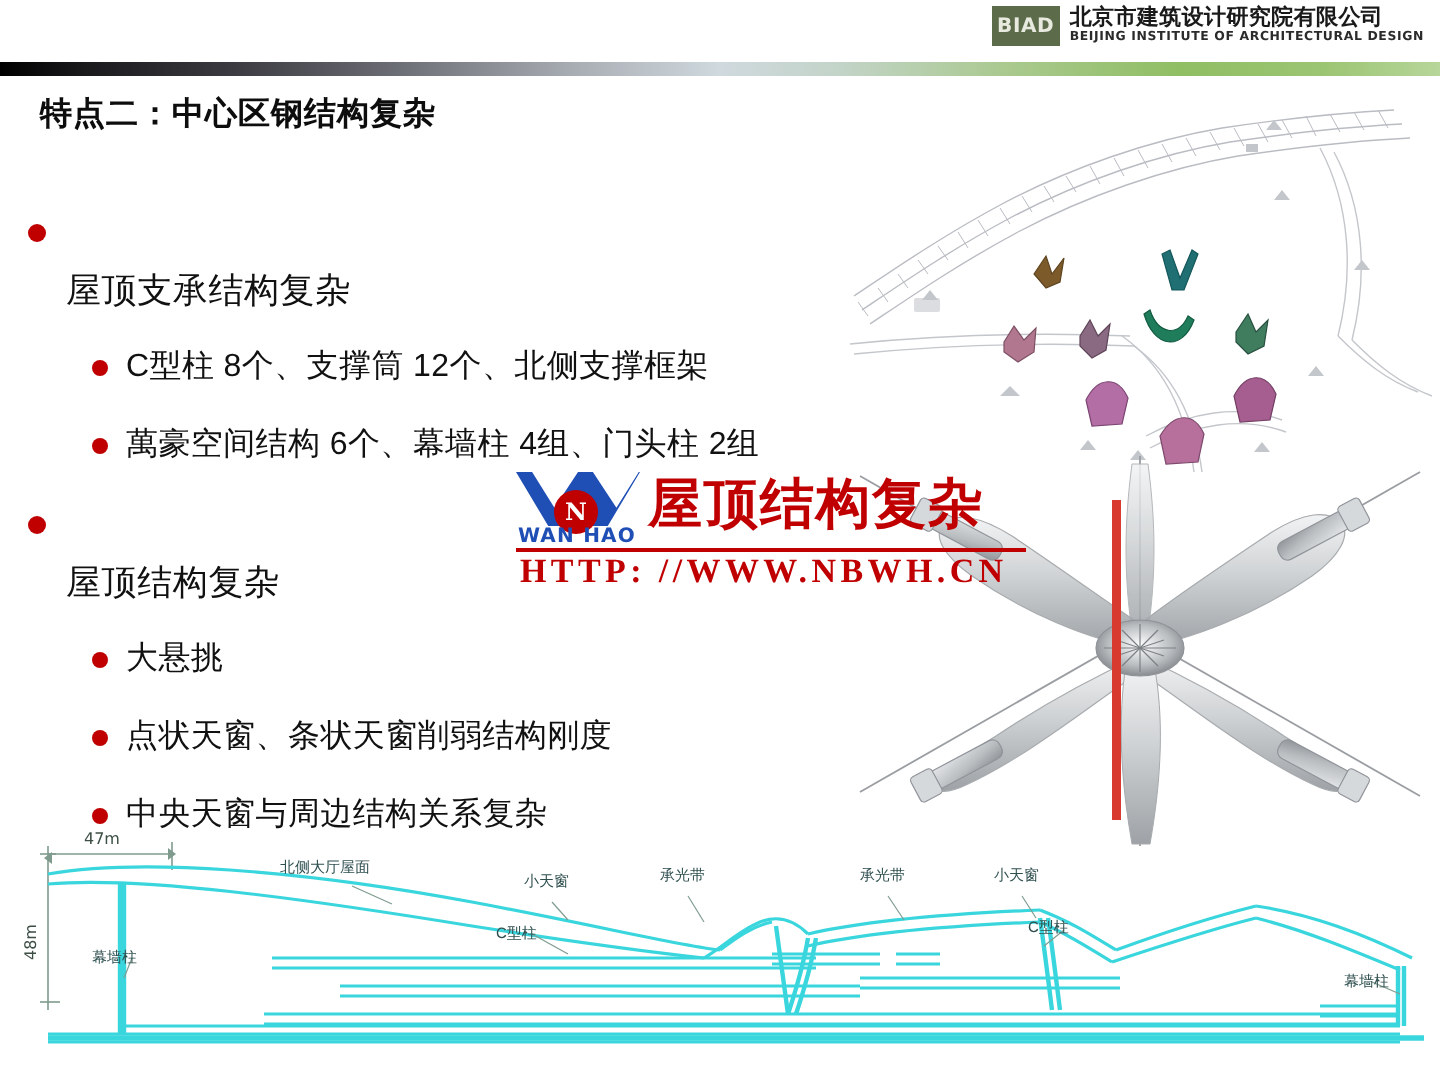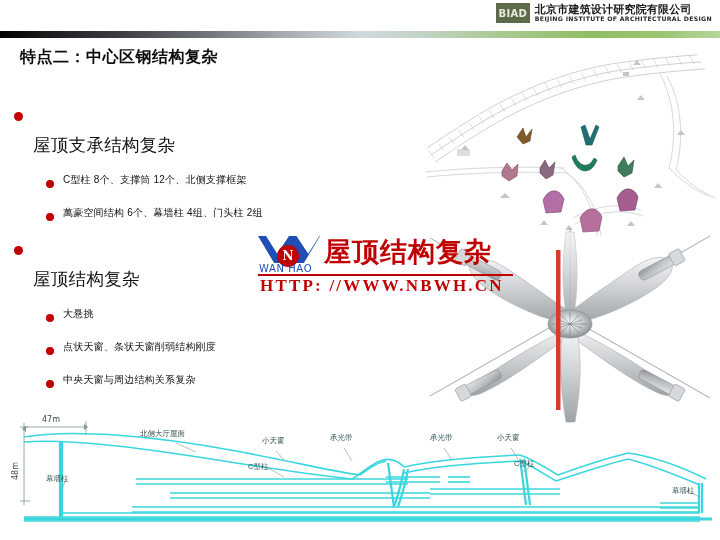--- a/index.html
+++ b/index.html
@@ -32,33 +32,33 @@
 
   
   .bullets{position:absolute;left:0;top:105px;width:470px;}
   .b-row{display:flex;align-items:flex-start;}
   .b-lv1{margin-left:14px;margin-bottom:16px;}
   .b-lv2{margin-left:46px;margin-bottom:18px;}
   .dot{flex:0 0 auto;border-radius:50%;background:#c00000;}
   .b-lv1 .dot{width:9px;height:9px;margin-top:7px;margin-right:10px;}
   .b-lv2 .dot{width:8px;height:8px;margin-top:7px;margin-right:9px;}
   .b-lv1 .txt{font-size:17.5px;color:#111;letter-spacing:.3px;white-space:nowrap;margin-top:28px;}
-  .b-lv2 .txt{font-size:10px;color:#111;letter-spacing:.2px;white-space:nowrap;}
+  .b-lv2 .txt{font-size:16px;color:#111;letter-spacing:.2px;white-space:nowrap;}
 
   
   .wm{position:absolute;left:258px;top:234px;width:268px;height:62px;}
   .wm-logo{position:absolute;left:0;top:2px;width:62px;height:38px;}
   .wm-w{position:absolute;left:0;top:0;width:62px;height:27px;background:#1f4fb5;
         clip-path:polygon(0 0,13% 0,31% 66%,50% 0,62% 0,50% 96%,
                           50% 96%,50% 0,62% 0,81% 66%,99% 0,100% 0,
                           74% 100%,62% 100%,50% 40%,38% 100%,26% 100%);}
   .wm-badge{position:absolute;left:19px;top:9px;width:22px;height:22px;border-radius:50%;
             background:#c00000;display:flex;align-items:center;justify-content:center;}
   .wm-badge b{color:#fff;font-size:12px;font-family:"DejaVu Serif",serif;line-height:1;}
-  .wm-wanhao{position:absolute;left:1px;top:27px;font-size:10px;font-weight:normal;
+  .wm-wanhao{position:absolute;left:1px;top:27px;font-size:10px;font-weight:bold;
              color:#1f4fb5;letter-spacing:.6px;font-family:"DejaVu Sans",sans-serif;}
   .wm-cn{position:absolute;left:66px;top:0px;font-size:27px;font-weight:bold;
          color:#c00000;letter-spacing:1px;white-space:nowrap;}
   .wm-rule{position:absolute;left:0px;top:40px;width:255px;height:2px;background:#c00000;}
   .wm-url{position:absolute;left:2px;top:42px;font-size:17px;font-weight:bold;color:#c00000;
           letter-spacing:2.2px;font-family:Liberation Serif, serif;white-space:nowrap;}
 
   
   .plan{position:absolute;left:405px;top:40px;width:315px;height:200px;}
   .hub{position:absolute;left:420px;top:228px;width:300px;height:195px;}

